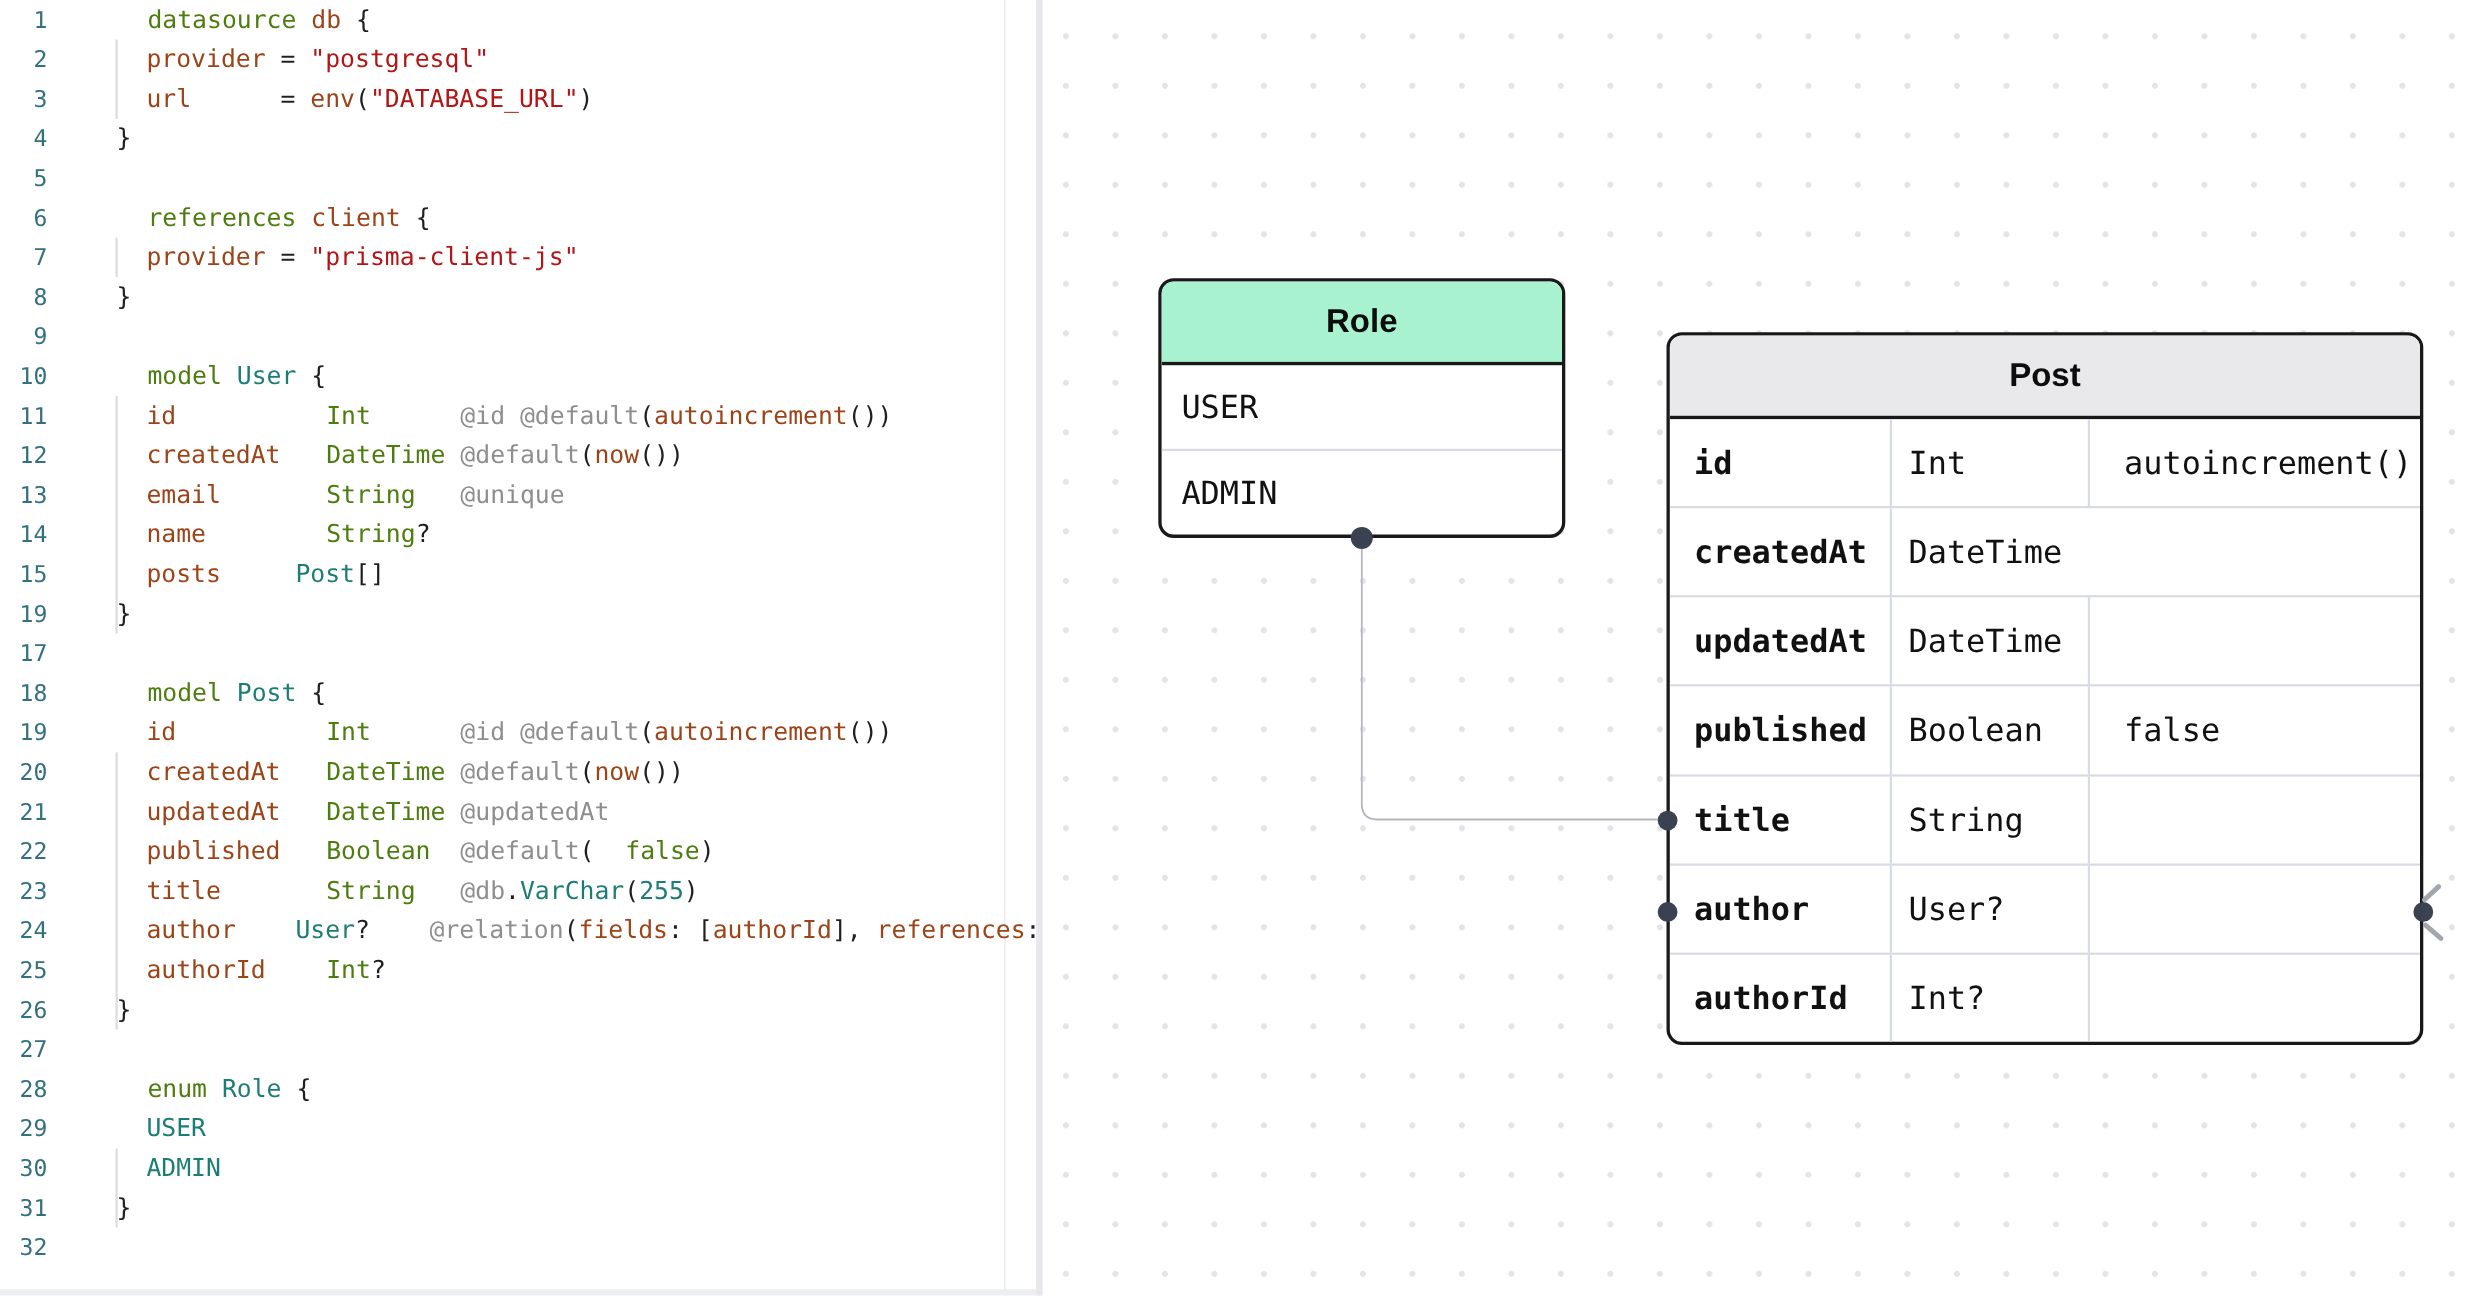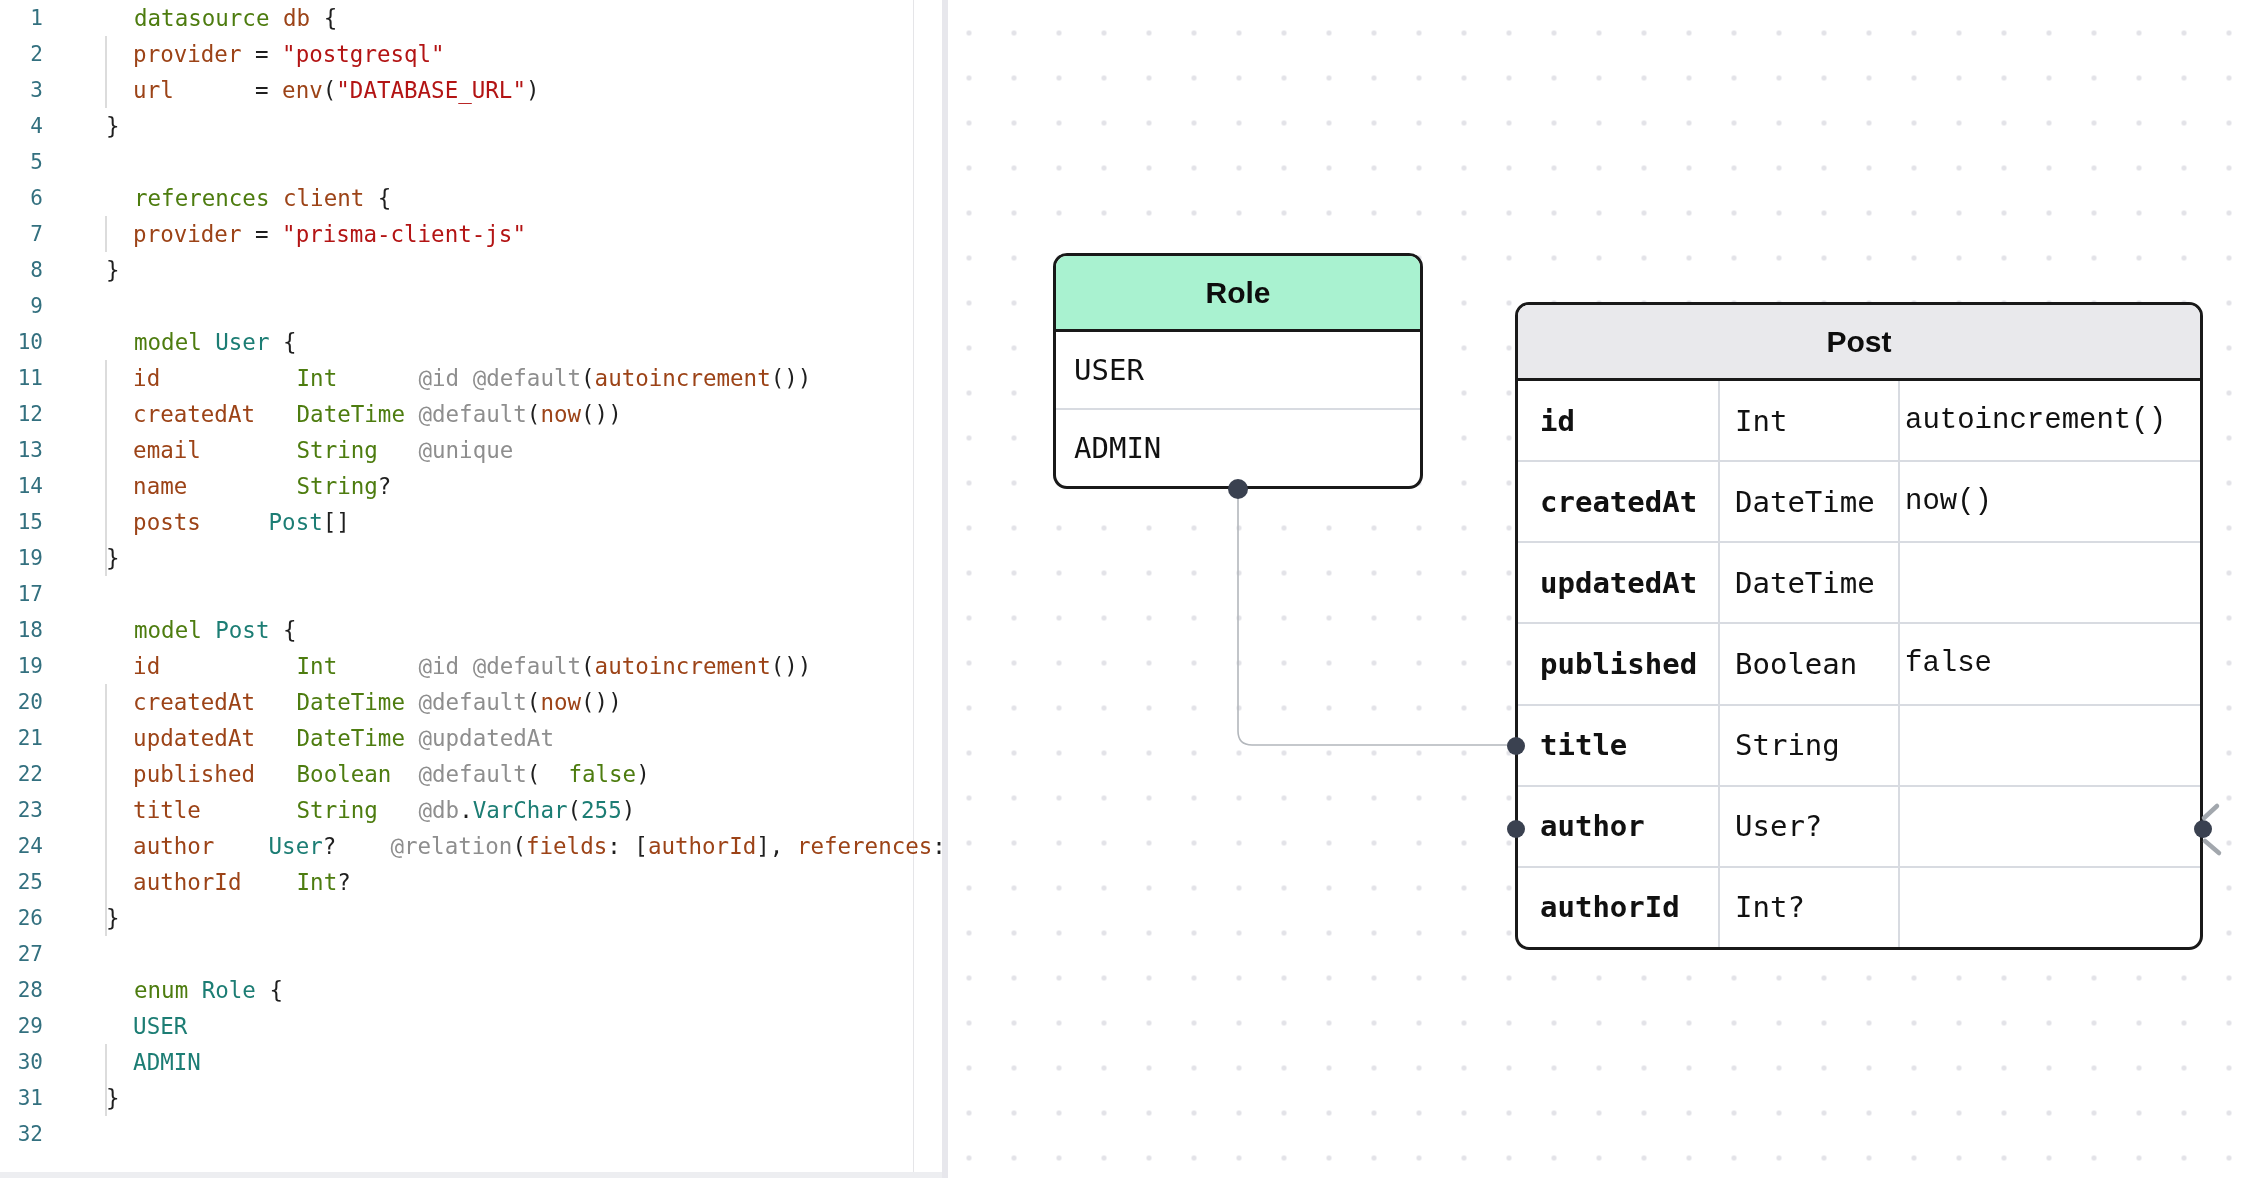--- a/index.html
+++ b/index.html
@@ -33,21 +33,21 @@
   .role-box{left:105px;top:253px;width:370px;height:236px;}
   .post-box{left:567px;top:302px;width:688px;height:648px;}
   .entity-header{flex:0 0 73px;border-bottom:3px solid #191919;display:flex;align-items:center;justify-content:center;font-weight:bold;font-size:30px;color:#0d0d0d;}
   .entity-body{flex:1;display:flex;flex-direction:column;}
   .enum-row{flex:1;display:flex;align-items:center;padding-left:18px;font:29px "DejaVu Sans Mono",monospace;color:#111;border-bottom:2px solid #d8dbe1;}
   .enum-row:last-child{border-bottom:none;}
   .post-row{flex:1;display:flex;align-items:stretch;border-bottom:2px solid #d8dbe1;font:29px "DejaVu Sans Mono",monospace;color:#111;}
   .post-row:last-child{border-bottom:none;}
   .c-field{width:200px;display:flex;align-items:center;padding-left:22px;font-weight:bold;box-sizing:border-box;}
   .c-type{width:180px;display:flex;align-items:center;padding-left:15px;border-left:2px solid #d8dbe1;box-sizing:border-box;}
-  .c-default{flex:1;display:flex;align-items:center;padding-left:5px;border-left:2px solid #d8dbe1;box-sizing:border-box;font-family:Liberation Mono, monospace;}
+  .c-default{flex:1;display:flex;align-items:center;padding-left:31px;border-left:2px solid #d8dbe1;box-sizing:border-box;}
 
   .overlay{position:absolute;left:0;top:0;width:1314px;height:1178px;pointer-events:none;}
 </style>
 </head>
 <body>
 
 <div class="editor">
   <div class="vline"></div>
   <div class="hscroll"></div>
   <div id="guides">
@@ -146,21 +146,20 @@
     </div>
     <div class="entity-body" id="post-body">
         <div class="post-row">
           <div class="c-field">id</div>
           <div class="c-type">Int</div>
           <div class="c-default">autoincrement()</div>
         </div>
         <div class="post-row">
           <div class="c-field">createdAt</div>
           <div class="c-type">DateTime</div>
-          <div class="c-default">now()</div>
         </div>
         <div class="post-row">
           <div class="c-field">updatedAt</div>
           <div class="c-type">DateTime</div>
           <div class="c-default"></div>
         </div>
         <div class="post-row">
           <div class="c-field">published</div>
           <div class="c-type">Boolean</div>
           <div class="c-default">false</div>

